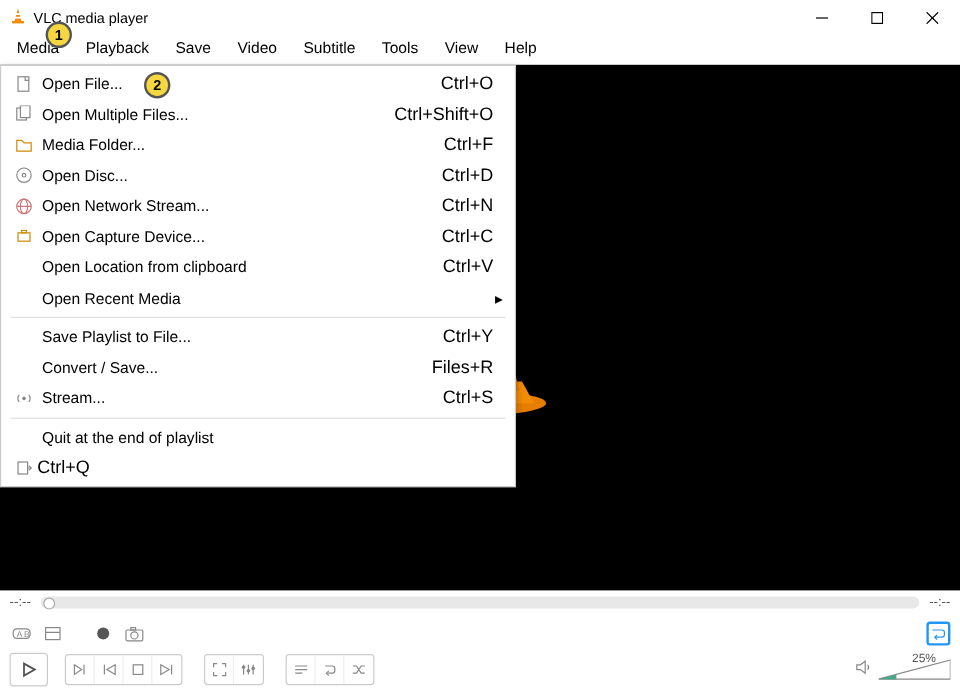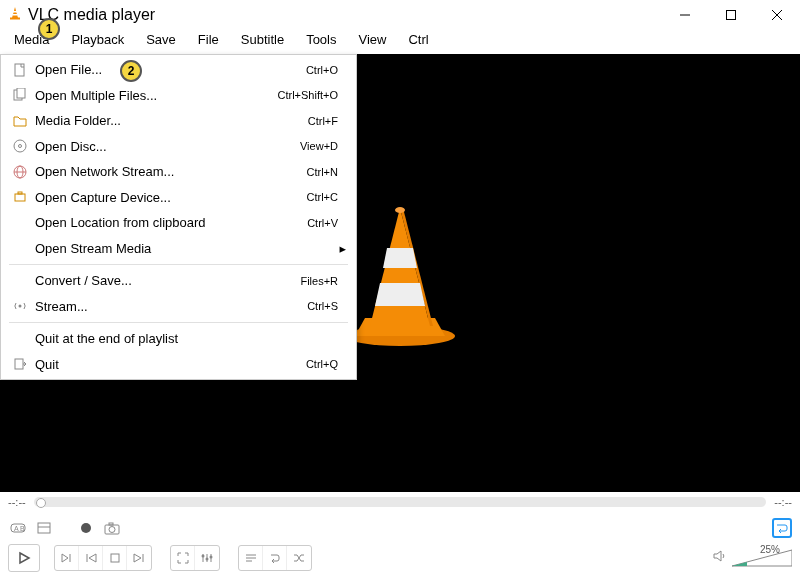--- a/index.html
+++ b/index.html
@@ -1,37 +1,37 @@
 <!DOCTYPE html>
 <html><head>
 <meta charset="utf-8">
 <style>
   * { box-sizing: border-box; margin: 0; padding: 0; font-family: "Segoe UI", Tahoma, sans-serif; }
   body { width: 800px; height: 577px; background: #fff; overflow: hidden; position: relative; }
   
   
   .titlebar { height: 30px; display: flex; align-items: center; padding-left: 8px; position: relative; }
-  .titlebar .title { font-size: 16px; margin-left: 6px; }
+  .titlebar .title { font-size: 12px; margin-left: 6px; }
   .win-controls { position: absolute; right: 0; top: 0; display: flex; }
   .win-btn { width: 46px; height: 30px; display: flex; align-items: center; justify-content: center; }
   .win-btn svg { stroke: #000; stroke-width: 1; fill: none; }
   
   
   .menubar { height: 24px; display: flex; padding: 0 4px; gap: 2px; }
   .menu-item { padding: 2px 10px; font-size: 13px; }
   
   
   .video-area { position: absolute; left: 0; right: 0; top: 54px; bottom: 85px; background: #000; display: flex; align-items: center; justify-content: center; }
   
   
-  .dropdown { position: absolute; left: 0; top: 54px; width: 357px; background: #fff; border: 1px solid #ccc; box-shadow: 2px 2px 6px rgba(0,0,0,0.2); z-index: 100; padding: 2px 0; }
+  .dropdown { position: absolute; left: 0; top: 54px; width: 430px; background: #fff; border: 1px solid #ccc; box-shadow: 2px 2px 6px rgba(0,0,0,0.2); z-index: 100; padding: 2px 0; }
   .dd-row { display: flex; align-items: center; height: 25.5px; padding: 0 8px; font-size: 13px; position: relative; }
   .dd-icon { width: 22px; display: flex; align-items: center; justify-content: center; }
   .dd-label { flex: 1; padding-left: 4px; }
-  .dd-shortcut { color: #000; font-size: 11px; padding-right: 10px; }
+  .dd-shortcut { color: #000; font-size: 15px; padding-right: 10px; }
   .dd-arrow { position: absolute; right: 10px; }
   .dd-sep { height: 1px; background: #e0e0e0; margin: 3px 8px; }
   
   
   .seekbar { position: absolute; left: 0; right: 0; bottom: 65px; height: 20px; display: flex; align-items: center; padding: 0 8px; gap: 8px; }
   .time { font-size: 11px; color: #555; }
   .track { flex: 1; height: 10px; background: #e8e8e8; border-radius: 5px; position: relative; }
   .track::before { content: ''; position: absolute; left: 2px; top: 1px; width: 8px; height: 8px; background: #fff; border: 1px solid #aaa; border-radius: 50%; }
   
   
@@ -88,25 +88,25 @@
           <line x1="10" y1="0" x2="0" y2="10"></line>
         </svg>
       </div>
   </div>
 </div>
 
 <div class="menubar">
   <div class="menu-item">Media</div>
   <div class="menu-item">Playback</div>
   <div class="menu-item">Save</div>
-  <div class="menu-item">File</div>
+  <div class="menu-item">Video</div>
   <div class="menu-item">Subtitle</div>
   <div class="menu-item">Tools</div>
   <div class="menu-item">View</div>
-  <div class="menu-item">Ctrl</div>
+  <div class="menu-item">Help</div>
 </div>
 
 <div class="video-area">
   <svg width="130" height="150" viewBox="0 0 130 150">
     <ellipse cx="65" cy="138" rx="55" ry="10" fill="#e67e00"></ellipse>
     <polygon points="20,138 110,138 100,120 30,120" fill="#f48c06"></polygon>
     <polygon points="65,10 95,128 35,128" fill="#f48c06"></polygon>
     <polygon points="65,10 68,10 98,128 95,128" fill="#e67e00"></polygon>
     <polygon points="52,50 78,50 82,70 48,70" fill="#eee"></polygon>
     <polygon points="45,85 85,85 90,108 40,108" fill="#eee"></polygon>
@@ -146,21 +146,21 @@
     <span class="dd-shortcut">Ctrl+F</span>
   </div>
   <div class="dd-row">
     <span class="dd-icon">
         <svg width="14" height="14">
           <circle cx="7" cy="7" r="6" fill="none" stroke="#888"></circle>
           <circle cx="7" cy="7" r="1.5" fill="none" stroke="#888"></circle>
         </svg>
       </span>
     <span class="dd-label">Open Disc...</span>
-    <span class="dd-shortcut">View+D</span>
+    <span class="dd-shortcut">Ctrl+D</span>
   </div>
   <div class="dd-row">
     <span class="dd-icon">
         <svg width="14" height="14">
           <circle cx="7" cy="7" r="6" fill="none" stroke="#c77"></circle>
           <ellipse cx="7" cy="7" rx="3" ry="6" fill="none" stroke="#c77"></ellipse>
           <line x1="1" y1="7" x2="13" y2="7" stroke="#c77"></line>
         </svg>
       </span>
     <span class="dd-label">Open Network Stream...</span>
@@ -176,25 +176,30 @@
     <span class="dd-label">Open Capture Device...</span>
     <span class="dd-shortcut">Ctrl+C</span>
   </div>
   <div class="dd-row">
     <span class="dd-icon"></span>
     <span class="dd-label">Open Location from clipboard</span>
     <span class="dd-shortcut">Ctrl+V</span>
   </div>
   <div class="dd-row">
     <span class="dd-icon"></span>
-    <span class="dd-label">Open Stream Media</span>
+    <span class="dd-label">Open Recent Media</span>
     <span class="dd-arrow">▸</span>
   </div>
   <div class="dd-sep"></div>
 
+  <div class="dd-row">
+    <span class="dd-icon"></span>
+    <span class="dd-label">Save Playlist to File...</span>
+    <span class="dd-shortcut">Ctrl+Y</span>
+  </div>
   <div class="dd-row">
     <span class="dd-icon"></span>
     <span class="dd-label">Convert / Save...</span>
     <span class="dd-shortcut">Files+R</span>
   </div>
   <div class="dd-row">
     <span class="dd-icon">
         <svg width="14" height="14">
           <circle cx="7" cy="7" r="1.5" fill="#888"></circle>
           <path d="M3 4a5 5 0 000 6M11 4a5 5 0 010 6" fill="none" stroke="#888"></path>
@@ -210,21 +215,20 @@
     <span class="dd-label">Quit at the end of playlist</span>
   </div>
   <div class="dd-row">
     <span class="dd-icon">
         <svg width="14" height="14">
           <rect x="2" y="2" width="8" height="10" fill="none" stroke="#888"></rect>
           <line x1="10" y1="7" x2="13" y2="7" stroke="#888"></line>
           <polyline points="11,5 13,7 11,9" fill="none" stroke="#888"></polyline>
         </svg>
       </span>
-    <span class="dd-label">Quit</span>
     <span class="dd-shortcut">Ctrl+Q</span>
   </div>
 </div>
 
 <div class="seekbar">
   <span class="time">--:--</span>
   <div class="track"></div>
   <span class="time">--:--</span>
 </div>
 

